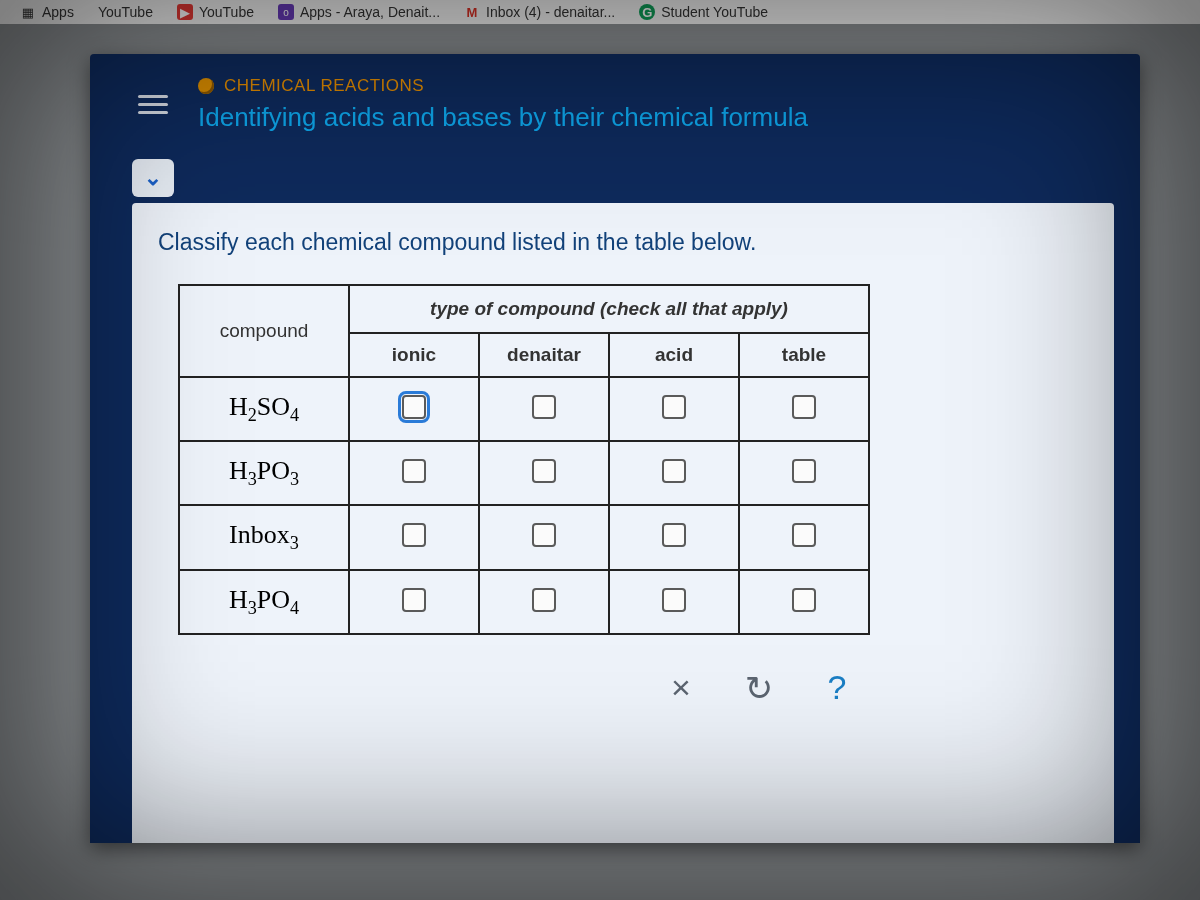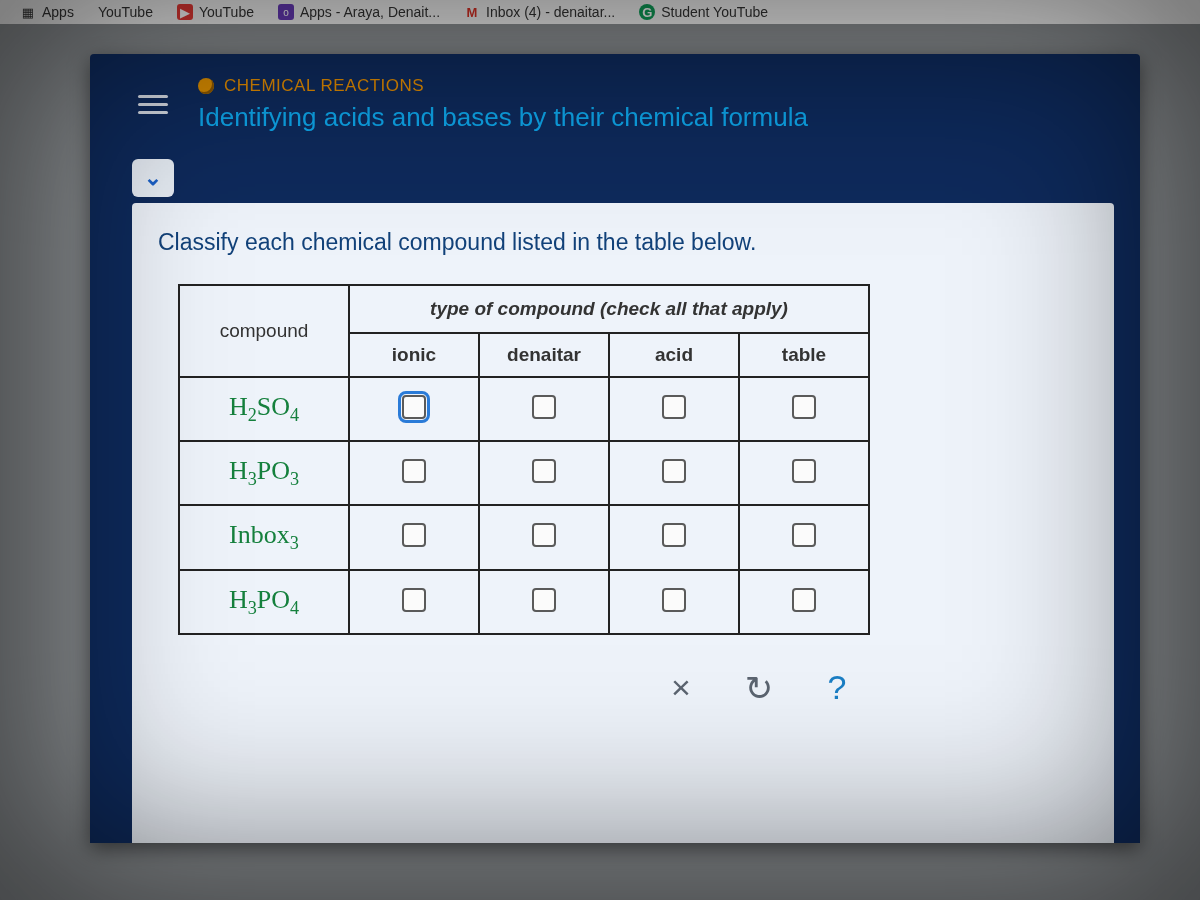--- a/index.html
+++ b/index.html
@@ -150,21 +150,21 @@
   .cell-sub {
     width:130px;
     font-weight:bold;
     color:#333;
     font-size:19px;
     padding: 10px 10px;
   }
   .cell-formula {
     font-family: "Times New Roman", serif;
     font-size:26px;
-    color:#15803d;
+    color:#000000;
     padding: 14px 10px;
   }
   .cell-check {
     padding: 10px;
   }
   .chk {
     width:24px;
     height:24px;
     border:2px solid #5a5a5a;
     border-radius:4px;

